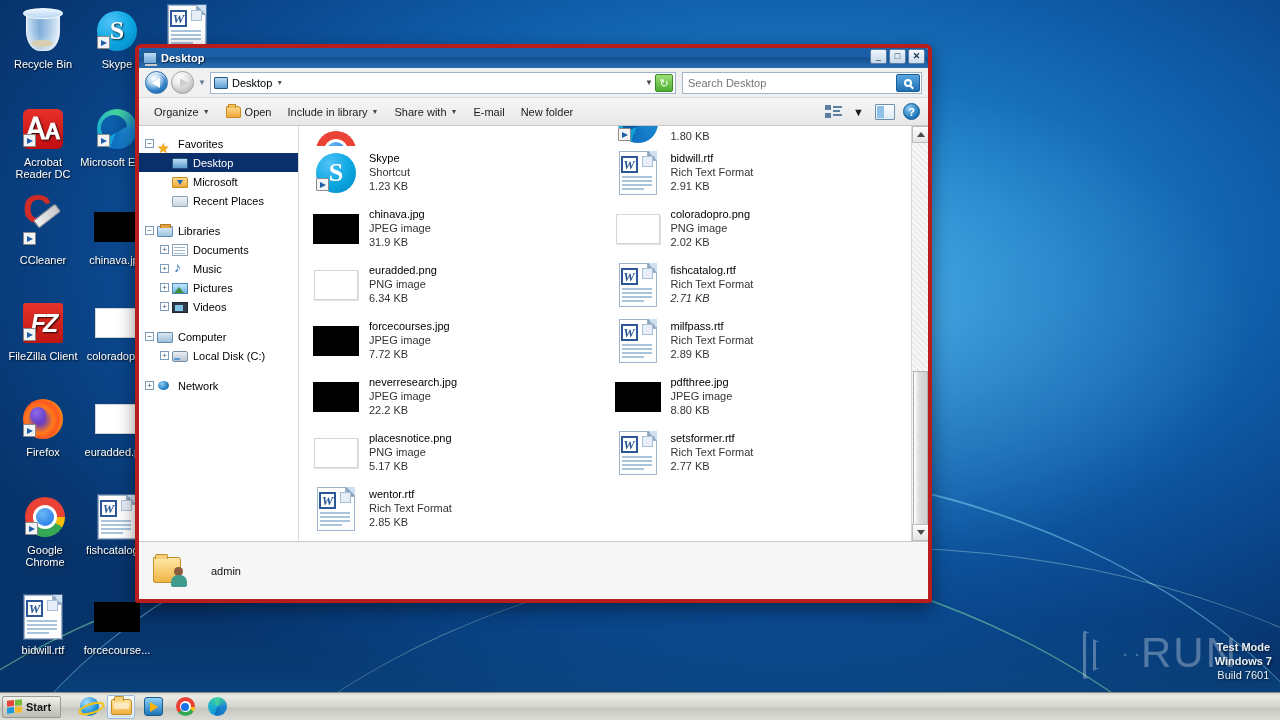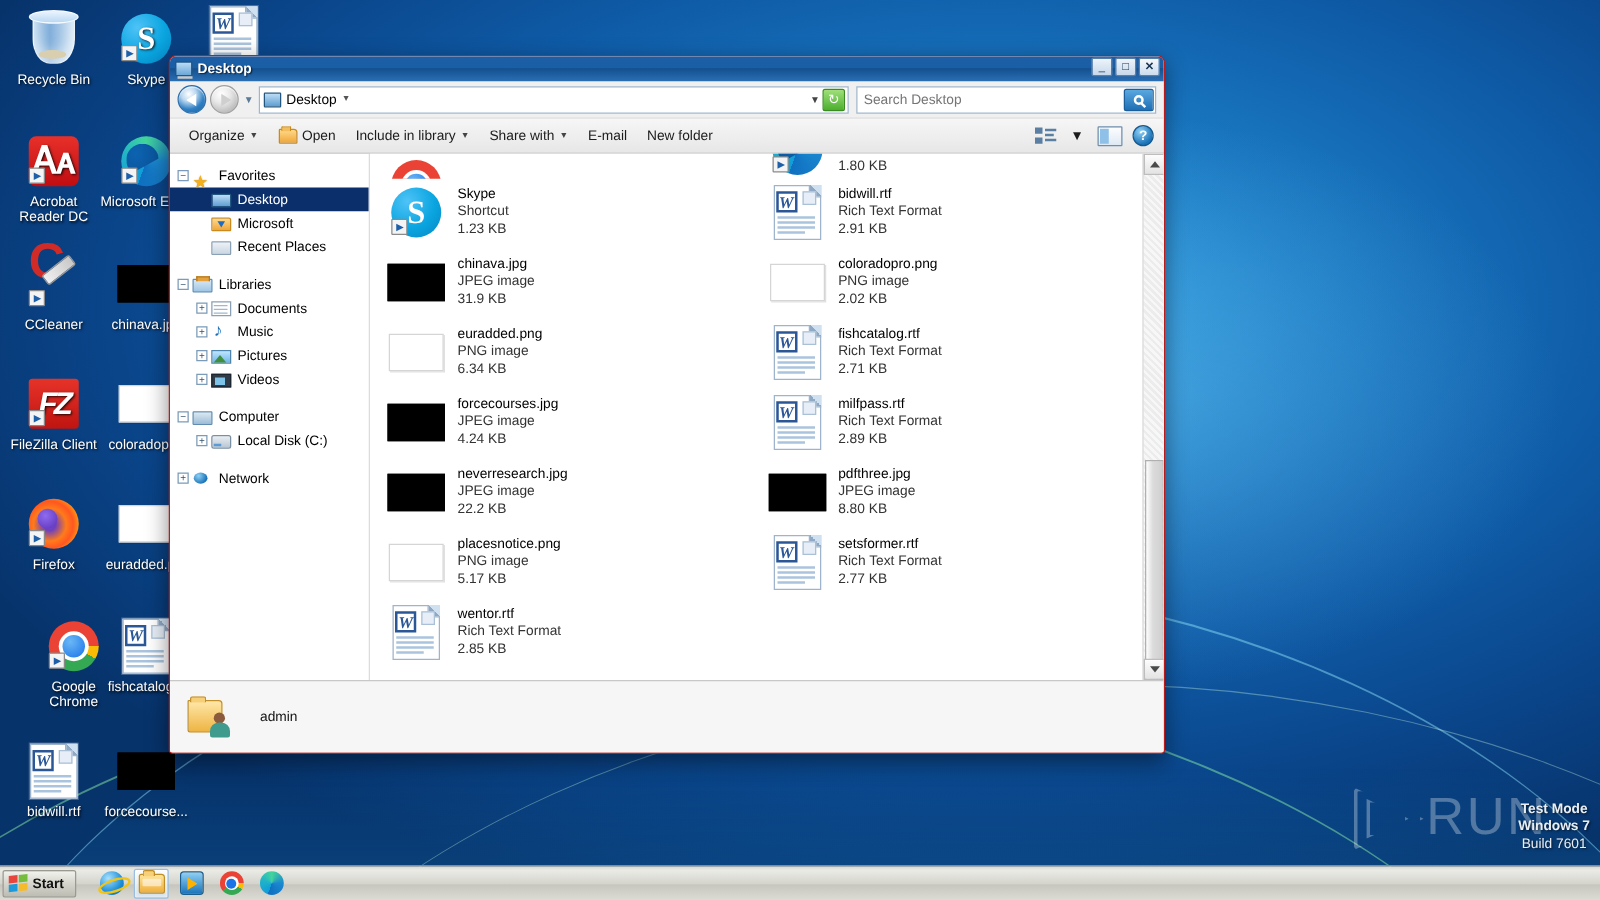--- a/index.html
+++ b/index.html
@@ -177,21 +177,21 @@
   
   .ic-whitethumb{
     width:44px; height:30px; background:#ffffff;
     border:1px solid #d5d5d5;
     box-shadow: 1px 1px 0 rgba(0,0,0,0.12);
   }
 
   
   #explorer {
     position:absolute; left:135px; top:44px; width:797px; height:559px;
-    border:1px solid #b91c1c;
+    border:4px solid #b91c1c;
     border-radius: 6px 6px 3px 3px;
     background:#f0f0f0;
     box-shadow: 0 6px 18px rgba(0,0,0,0.45);
     overflow:hidden;
     display:flex; flex-direction:column;
   }
   .titlebar{
     height:20px; flex:0 0 20px;
     background: linear-gradient(to bottom,#1c5fa6 0%, #1a5ea5 45%, #14508f 50%, #2a6fb4 100%);
     display:flex; align-items:center; padding:0 2px 0 4px;
@@ -682,21 +682,21 @@
         <span class="lbl">Firefox</span>
       </div>
       <div class="dicon" style="left: 80px; top: 394px;">
         <span class="glyphwrap">
           <span class="ic" style="width:auto;height:auto;display:inline-flex;align-items:center;justify-content:center;position:relative;">
             <span class="ic-whitethumb"></span>
           </span>
         </span>
         <span class="lbl">euradded.p...</span>
       </div>
-      <div class="dicon" style="left: 22px; top: 492px;">
+      <div class="dicon" style="left: 8px; top: 492px;">
         <span class="glyphwrap">
           <span class="ic" style="width:auto;height:auto;display:inline-flex;align-items:center;justify-content:center;position:relative;">
             <span class="ic-chrome"></span>
             <span class="sc-badge"></span>
           </span>
         </span>
         <span class="lbl">Google Chrome</span>
       </div>
       <div class="dicon" style="left: 80px; top: 492px;">
         <span class="glyphwrap">
@@ -971,21 +971,21 @@
           </div>
           <div class="fitem">
             <span class="fthumb">
               <span class="ic" style="width:auto;height:auto;display:inline-flex;align-items:center;justify-content:center;position:relative;">
                 <span class="ic-blackthumb"></span>
               </span>
             </span>
             <span class="fmeta">
               <span class="fname" style="display: block;">forcecourses.jpg</span>
               <span class="ftype" style="display: block;">JPEG image</span>
-              <span class="fsize" style="display: block;">4.24 KB</span>
+              <span class="fsize" style="display: block;">7.72 KB</span>
             </span>
           </div>
           <div class="fitem">
             <span class="fthumb">
               <span class="ic" style="width:auto;height:auto;display:inline-flex;align-items:center;justify-content:center;position:relative;">
                 <span class="ic-blackthumb"></span>
               </span>
             </span>
             <span class="fmeta">
               <span class="fname" style="display: block;">neverresearch.jpg</span>
@@ -1081,21 +1081,21 @@
                   <span class="ln" style="top:25px;width:30px;"></span>
                   <span class="ln" style="top:29px;width:30px;"></span>
                   <span class="ln" style="top:33px;width:30px;"></span>
                   <span class="ln" style="top:37px;width:22px;"></span>
                 </span>
               </span>
             </span>
             <span class="fmeta">
               <span class="fname" style="display: block;">fishcatalog.rtf</span>
               <span class="ftype" style="display: block;">Rich Text Format</span>
-              <span class="fsize" style="display: block;">2.71 KB</span>
+              <span class="fsize" style="display: block; font-style: italic;">2.71 KB</span>
             </span>
           </div>
           <div class="fitem">
             <span class="fthumb">
               <span class="ic" style="width:auto;height:auto;display:inline-flex;align-items:center;justify-content:center;position:relative;">
                 <span class="ic-word">
                   <span class="pg"></span>
                   <span class="fold"></span>
                   <span class="w">W</span>
                   <span class="blk"></span>

